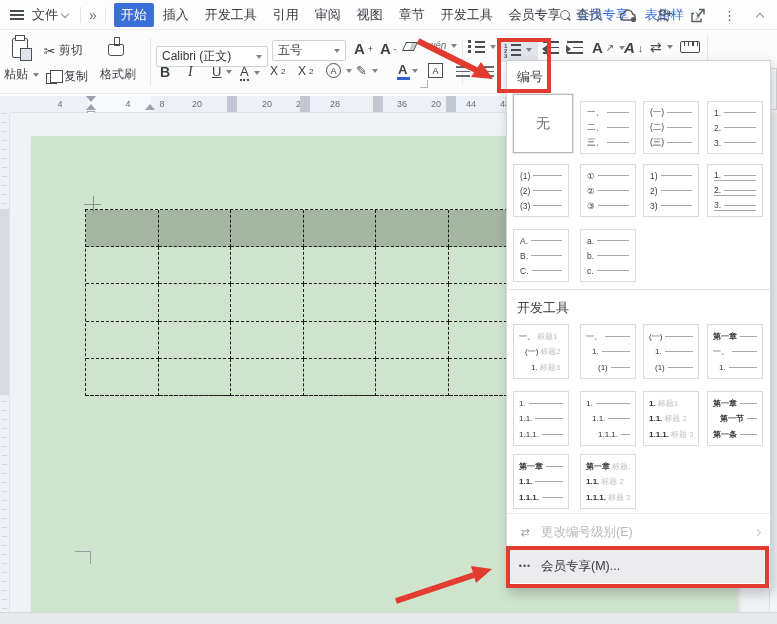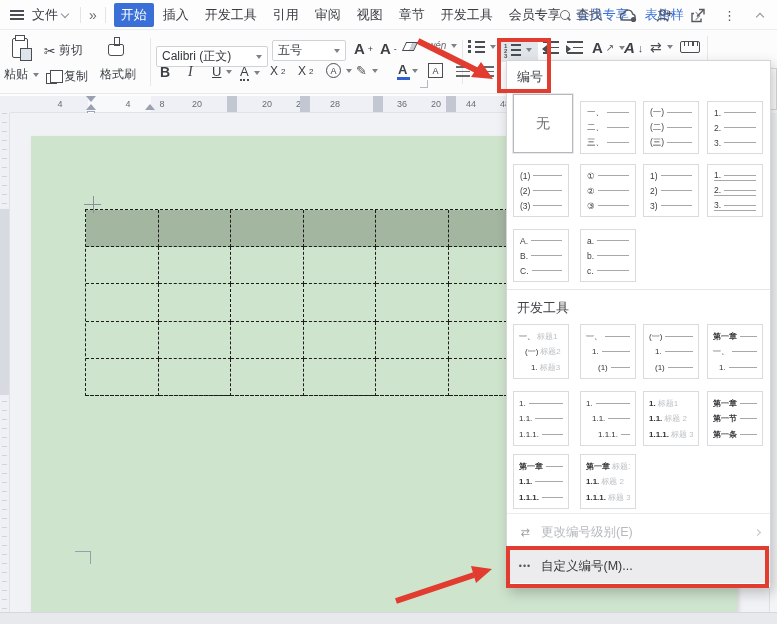--- a/index.html
+++ b/index.html
@@ -642,21 +642,21 @@
           <div class="mrow" style="padding-left: 0px;">
             <span class="mk b">1.1.1.</span>
             <span class="lbl">标题 3</span>
           </div>
         </div>
         <div class="mcell" style="left: 200px; top: 330px;">
           <div class="mrow" style="padding-left: 0px;">
             <span class="mk b">第一章</span>
             <span class="ln"></span>
           </div>
-          <div class="mrow" style="padding-left: 0px;">
+          <div class="mrow" style="padding-left: 0px; margin-left: 7px;">
             <span class="mk b">第一节</span>
             <span class="ln"></span>
           </div>
           <div class="mrow" style="padding-left: 0px;">
             <span class="mk b">第一条</span>
             <span class="ln"></span>
           </div>
         </div>
         <div class="mcell" style="left: 6px; top: 393px;">
           <div class="mrow" style="padding-left: 0px;">
@@ -688,21 +688,21 @@
         </div>
       </div>
     <div id="menu-sep"></div>
     <div class="menurow" id="mi-level">
       <span class="mi-icon">⇄</span>
       <span>更改编号级别(E)</span>
       <span class="mi-arrow"></span>
     </div>
     <div class="menurow" id="mi-custom">
       <span class="mi-icon dots">•••</span>
-      <span>自定义编号(M)...</span>
+      <span>会员专享(M)...</span>
     </div>
   </div>
 
   <div class="redrect" style="left:497px;top:38px;width:54px;height:55px;"></div>
   <div class="redrect" style="left:506px;top:546px;width:263px;height:42px;"></div>
   <svg id="annot-svg">
     <line x1="418" y1="41" x2="478" y2="71" stroke="#e23b30" stroke-width="6"></line>
     <polygon points="493,79 471,77 481,62" fill="#e23b30"></polygon>
     <line x1="396" y1="601" x2="474" y2="575" stroke="#e23b30" stroke-width="6"></line>
     <polygon points="492,569 476,583 471,566" fill="#e23b30"></polygon>

